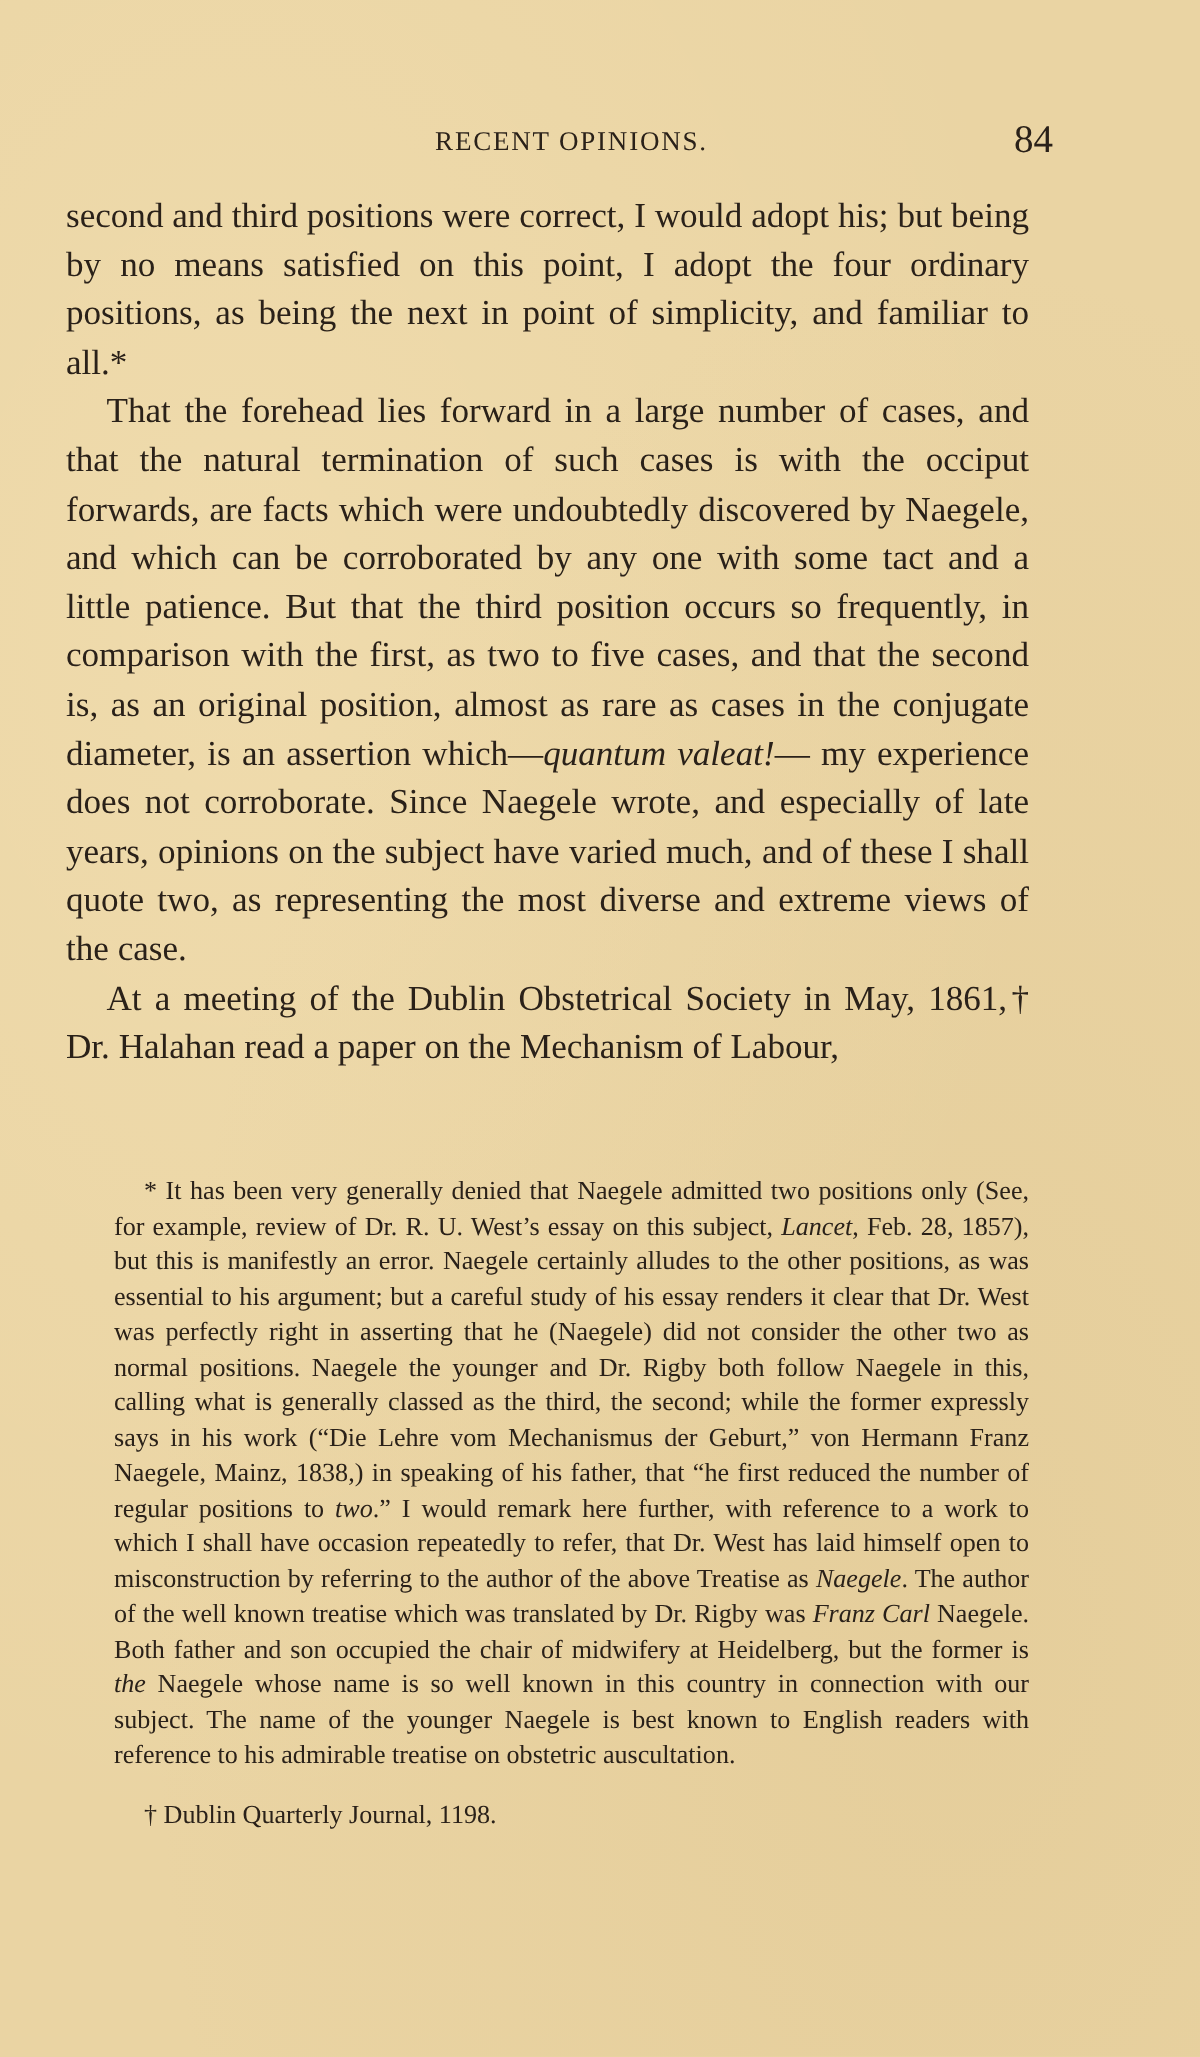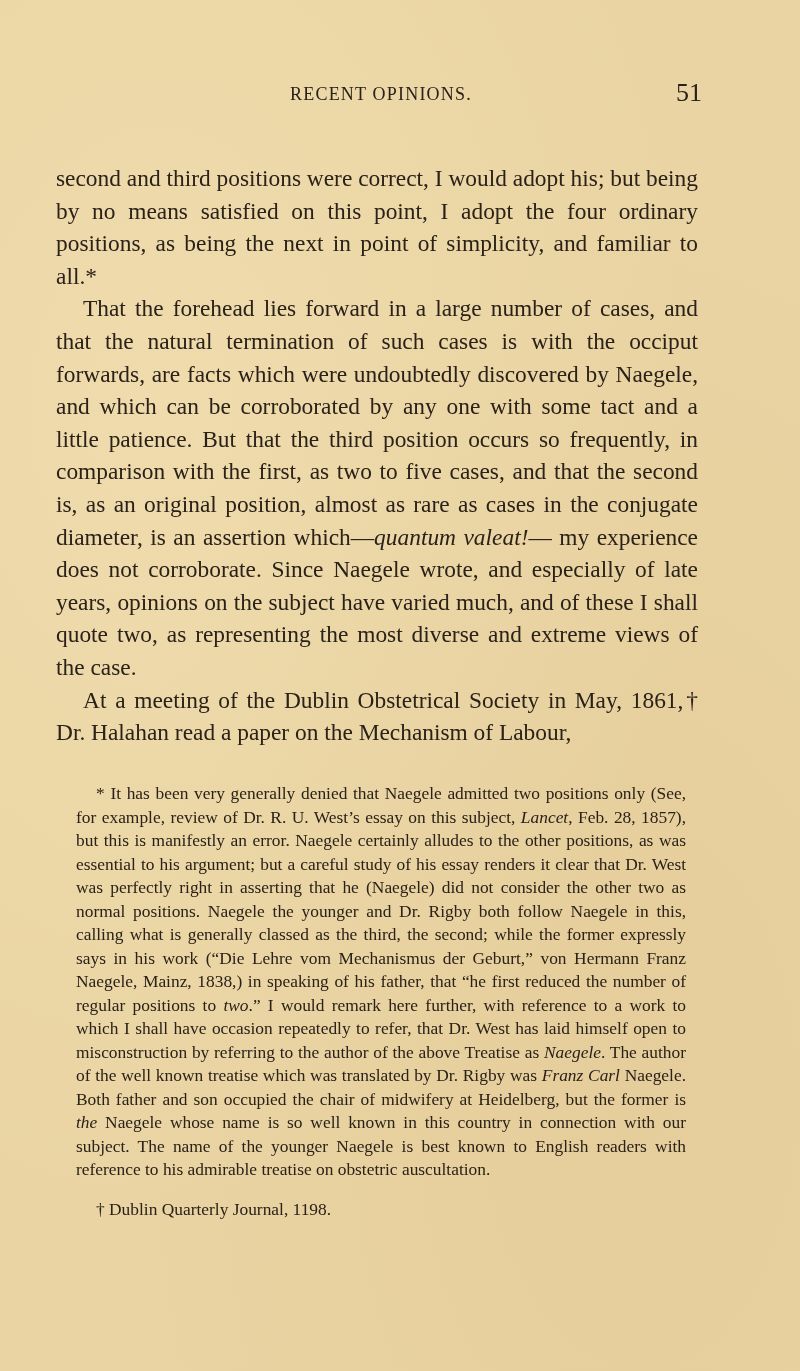--- a/index.html
+++ b/index.html
@@ -42,27 +42,26 @@
       top: 6px;
     }
     .page-number {
       position: absolute;
       right: 0;
       top: 0;
       font-size: 26px;
     }
     .body-text {
       position: absolute;
-      left: 56px;
+      left: 44px;
       top: 128px;
       width: 642px;
       font-size: 23.4px;
       line-height: 32.6px;
       text-align: justify;
-      margin-top: 34px;
     }
     .body-text p {
       margin: 0;
     }
     .body-text p.indent {
       text-indent: 27px;
     }
     .footnotes {
       position: absolute;
       left: 60px;
@@ -78,21 +77,21 @@
     }
     em { font-style: italic; }
   </style>
 </head>
 <body>
 
 <div class="page">
 
   <div class="running-head">
     <div class="running-title">RECENT OPINIONS.</div>
-    <div class="page-number">51</div>
+    <div class="page-number">84</div>
   </div>
 
   <div class="body-text">
     <p>second and third positions were correct, I would adopt his; but being by no means satisfied on this point, I adopt the four ordinary positions, as being the next in point of simplicity, and familiar to all.*</p>
     <p class="indent"><span>That the forehead lies forward in a large number of cases, and that the natural termination of such cases is with the occiput forwards, are facts which were undoubtedly discovered by Naegele, and which can be corroborated by any one with some tact and a little patience. But that the third position occurs so frequently, in comparison with the first, as two to five cases, and that the second is, as an original position, almost as rare as cases in the conjugate diameter, is an assertion which—</span><em>quantum valeat!</em><span>— my experience does not corroborate. Since Naegele wrote, and especially of late years, opinions on the subject have varied much, and of these I shall quote two, as representing the most diverse and extreme views of the case.</span></p>
     <p class="indent">At a meeting of the Dublin Obstetrical Society in May, 1861,† Dr. Halahan read a paper on the Mechanism of Labour,</p>
   </div>
 
   <div class="footnotes">
     <p><span>*</span><span> It has been very generally denied that Naegele admitted two positions only (See, for example, review of Dr. R. U. West’s essay on this subject, </span><em>Lancet</em><span>, Feb. 28, 1857), but this is manifestly an error. Naegele certainly alludes to the other positions, as was essential to his argument; but a careful study of his essay renders it clear that Dr. West was perfectly right in asserting that he (Naegele) did not consider the other two as normal positions. Naegele the younger and Dr. Rigby both follow Naegele in this, calling what is generally classed as the third, the second; while the former expressly says in his work (“Die Lehre vom Mechanismus der Geburt,” von Hermann Franz Naegele, Mainz, 1838,) in speaking of his father, that “he first reduced the number of regular positions to </span><em>two</em><span>.” I would remark here further, with reference to a work to which I shall have occasion repeatedly to refer, that Dr. West has laid himself open to misconstruction by referring to the author of the above Treatise as </span><em>Naegele</em><span>. The author of the well known treatise which was translated by Dr. Rigby was </span><em>Franz Carl</em><span> Naegele. Both father and son occupied the chair of midwifery at Heidelberg, but the former is </span><em>the</em><span> Naegele whose name is so well known in this country in connection with our subject. The name of the younger Naegele is best known to English readers with reference to his admirable treatise on obstetric auscultation.</span></p>

